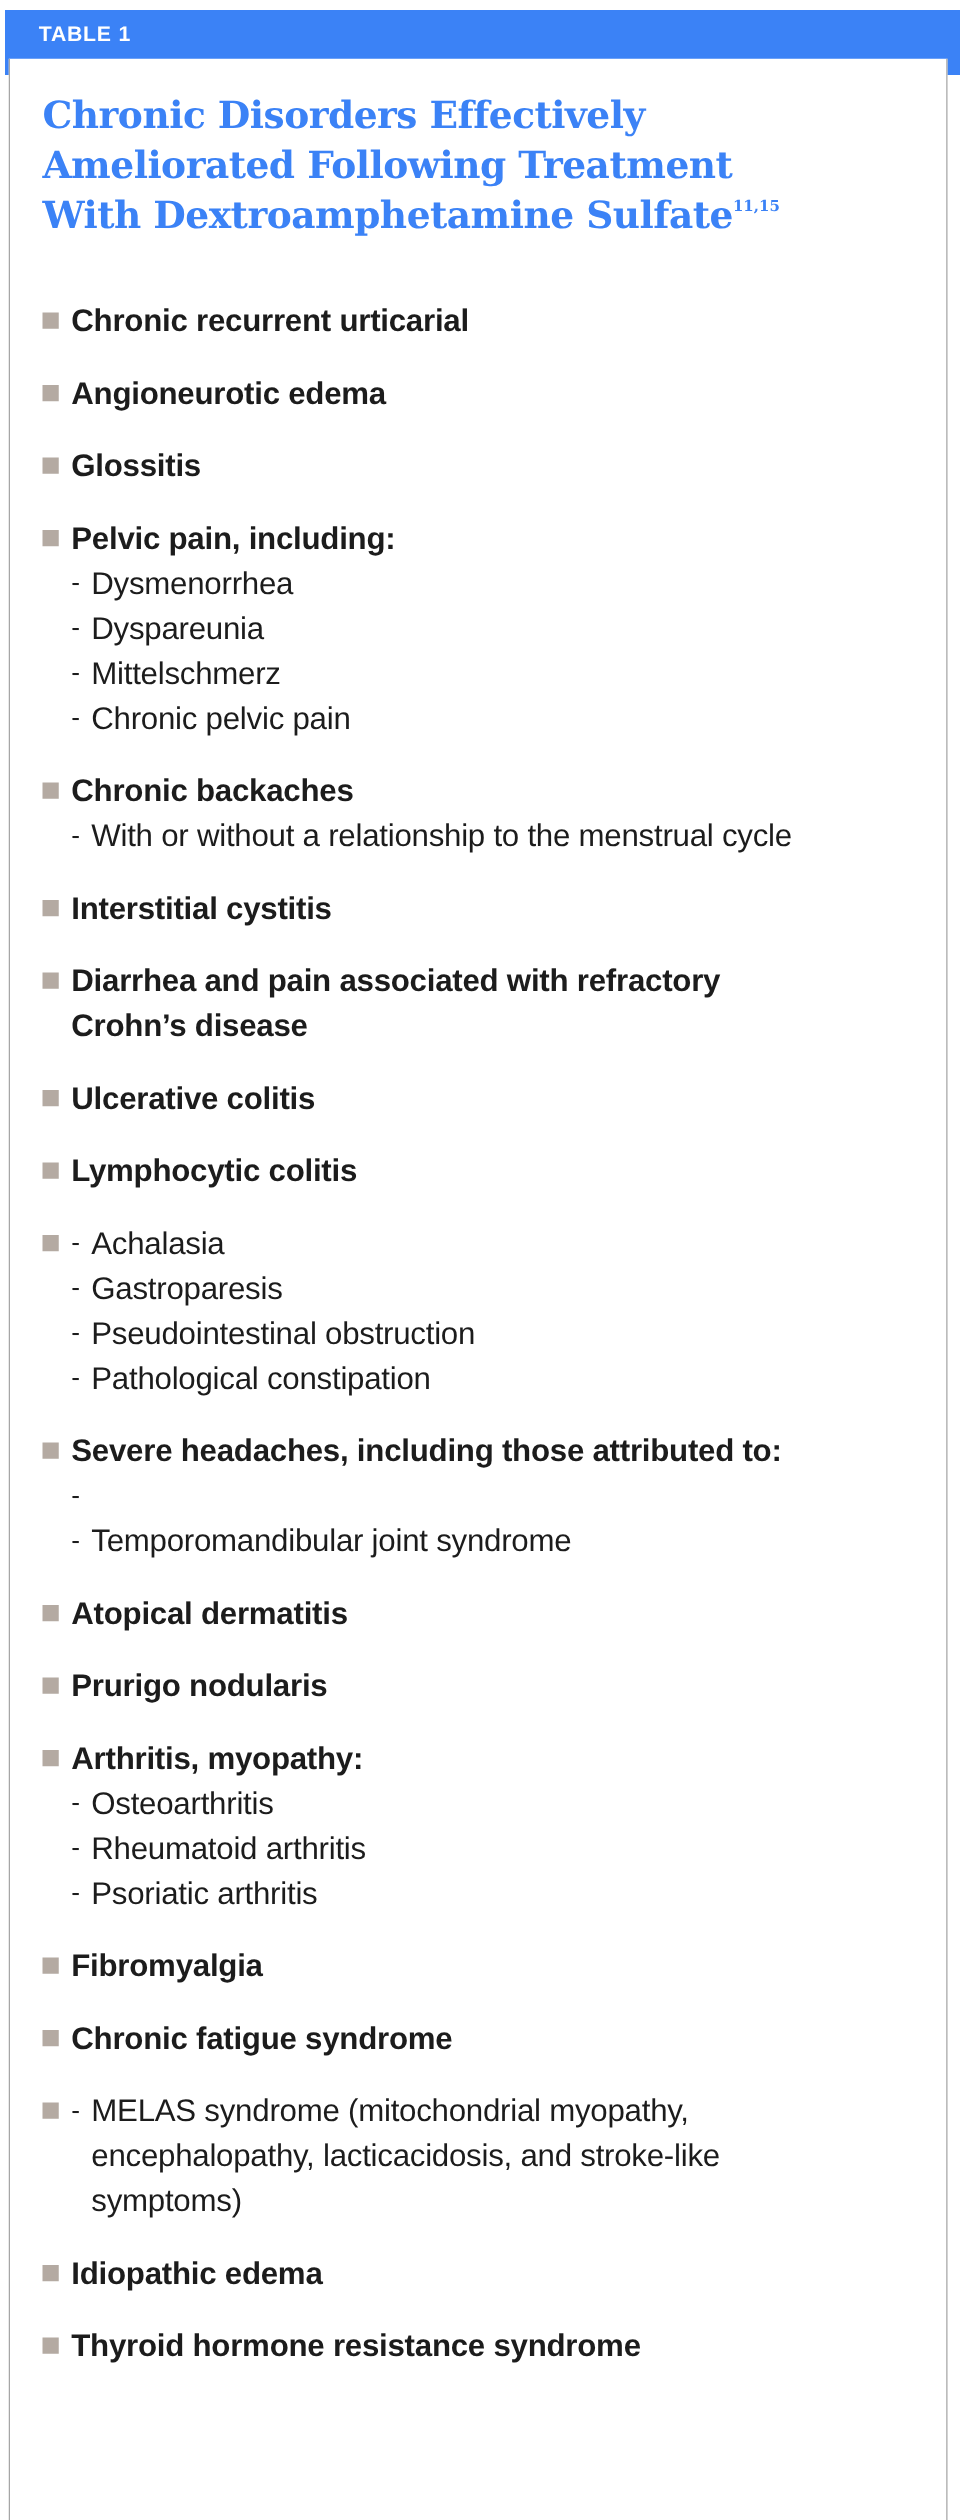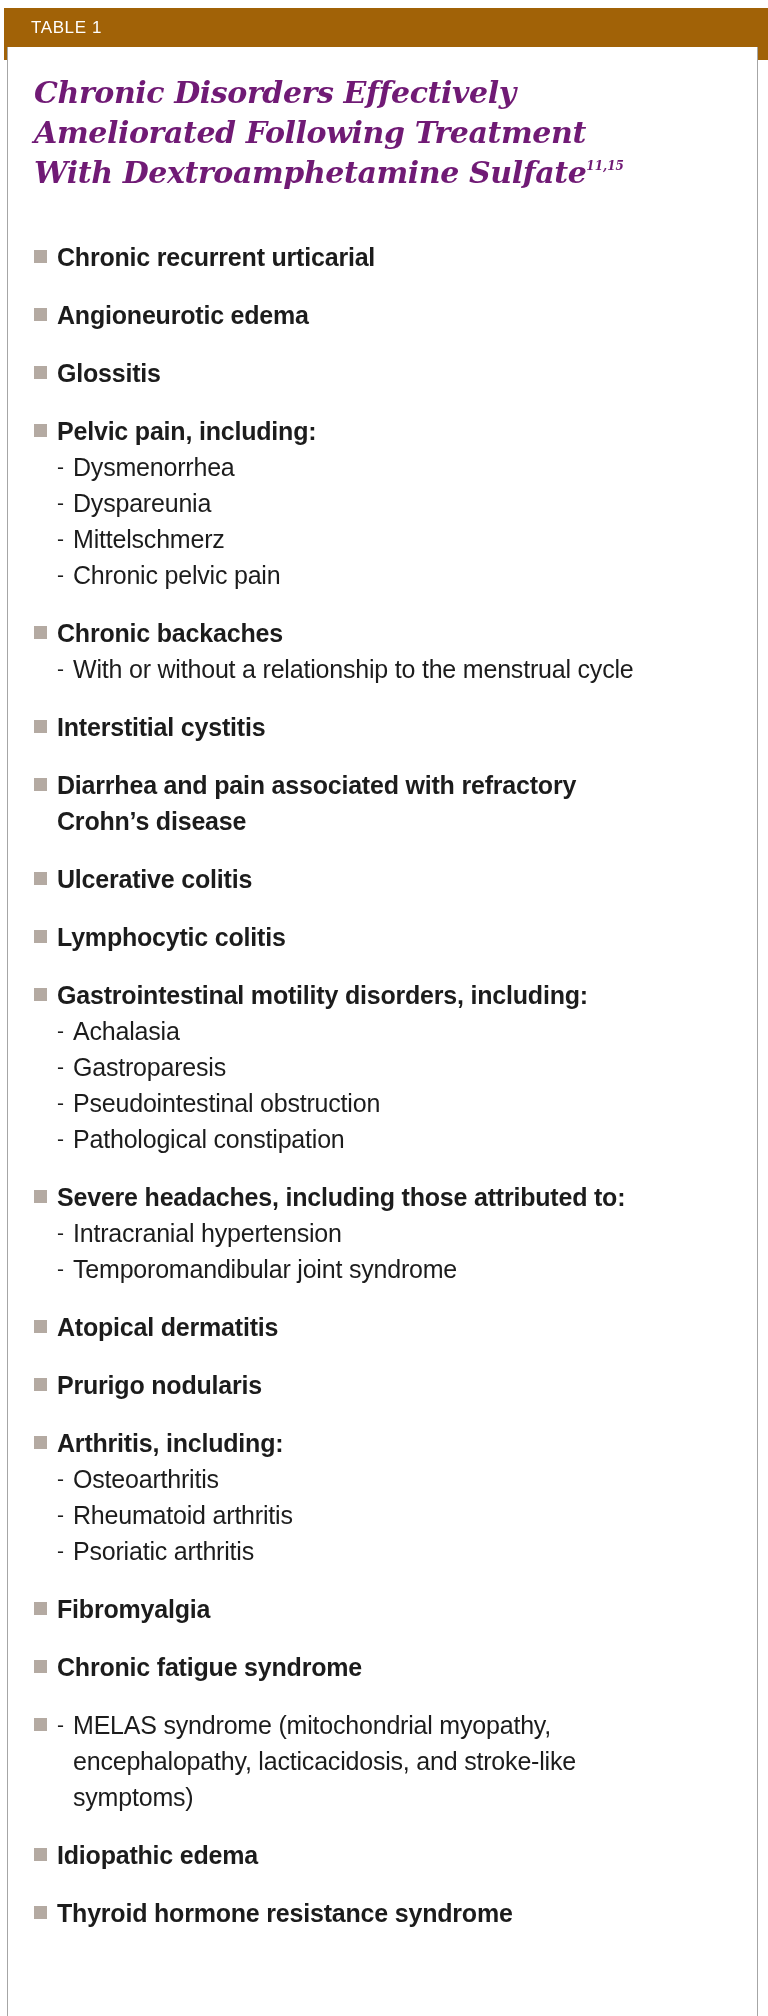--- a/index.html
+++ b/index.html
@@ -11,24 +11,24 @@
     overflow: hidden;
     font-family: "Liberation Sans", sans-serif;
     color: #1c1c1c;
   }
   .table-bar {
     position: absolute;
     top: 8px;
     left: 4px;
     right: 0;
     height: 52px;
-    background: #a16207;
+    background: #3b82f6;
     color: #ffffff;
     font-size: 17px;
-    font-weight: normal;
+    font-weight: bold;
     letter-spacing: 0.6px;
     line-height: 39px;
     padding-left: 27px;
     box-sizing: border-box;
   }
   .box {
     position: absolute;
     top: 47px;
     left: 7px;
     right: 10px;
@@ -37,24 +37,23 @@
     border-left: 1px solid #a6a6a6;
     border-right: 1px solid #a6a6a6;
     box-sizing: border-box;
     padding: 26px 30px 0 26px;
   }
   .title {
     font-family: "DejaVu Serif", serif;
     font-weight: bold;
     font-size: 30px;
     line-height: 40px;
-    color: #701a75;
+    color: #3b82f6;
     letter-spacing: -0.4px;
     white-space: pre-line;
-    font-style: italic;
   }
   .title sup {
     font-size: 12px;
     line-height: 0;
     vertical-align: 13px;
     letter-spacing: 0;
   }
   .list { margin-top: 46px; }
   .item { display: flex; margin-bottom: 22px; }
   .bullet {
@@ -186,21 +185,20 @@
   <div class="item">
     <span class="bullet"></span>
     <div class="item-content">
       <div class="item-label">Lymphocytic colitis</div>
     </div>
   </div>
 
   <div class="item">
     <span class="bullet"></span>
     <div class="item-content">
-      <div class="item-label">Gastrointestinal motility disorders, including:</div>
 
   <div class="sub">
     <span class="sub-dash">-</span>
     <span class="sub-text">Achalasia</span>
   </div>
 
   <div class="sub">
     <span class="sub-dash">-</span>
     <span class="sub-text">Gastroparesis</span>
   </div>
@@ -217,21 +215,20 @@
 </div>
   </div>
 
   <div class="item">
     <span class="bullet"></span>
     <div class="item-content">
       <div class="item-label">Severe headaches, including those attributed to:</div>
 
   <div class="sub">
     <span class="sub-dash">-</span>
-    <span class="sub-text">Intracranial hypertension</span>
   </div>
 
   <div class="sub">
     <span class="sub-dash">-</span>
     <span class="sub-text">Temporomandibular joint syndrome</span>
   </div>
 </div>
   </div>
 
   <div class="item">
@@ -244,21 +241,21 @@
   <div class="item">
     <span class="bullet"></span>
     <div class="item-content">
       <div class="item-label">Prurigo nodularis</div>
     </div>
   </div>
 
   <div class="item">
     <span class="bullet"></span>
     <div class="item-content">
-      <div class="item-label">Arthritis, including:</div>
+      <div class="item-label">Arthritis, myopathy:</div>
 
   <div class="sub">
     <span class="sub-dash">-</span>
     <span class="sub-text">Osteoarthritis</span>
   </div>
 
   <div class="sub">
     <span class="sub-dash">-</span>
     <span class="sub-text">Rheumatoid arthritis</span>
   </div>

